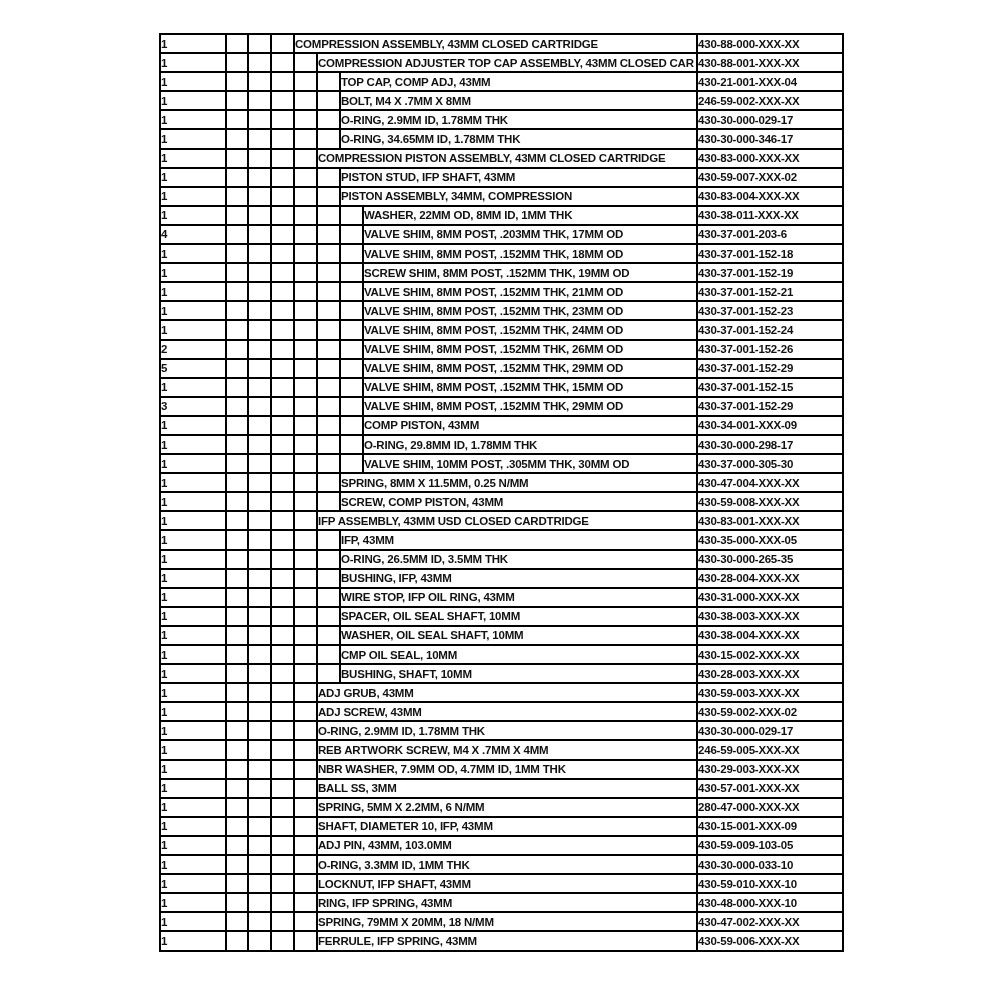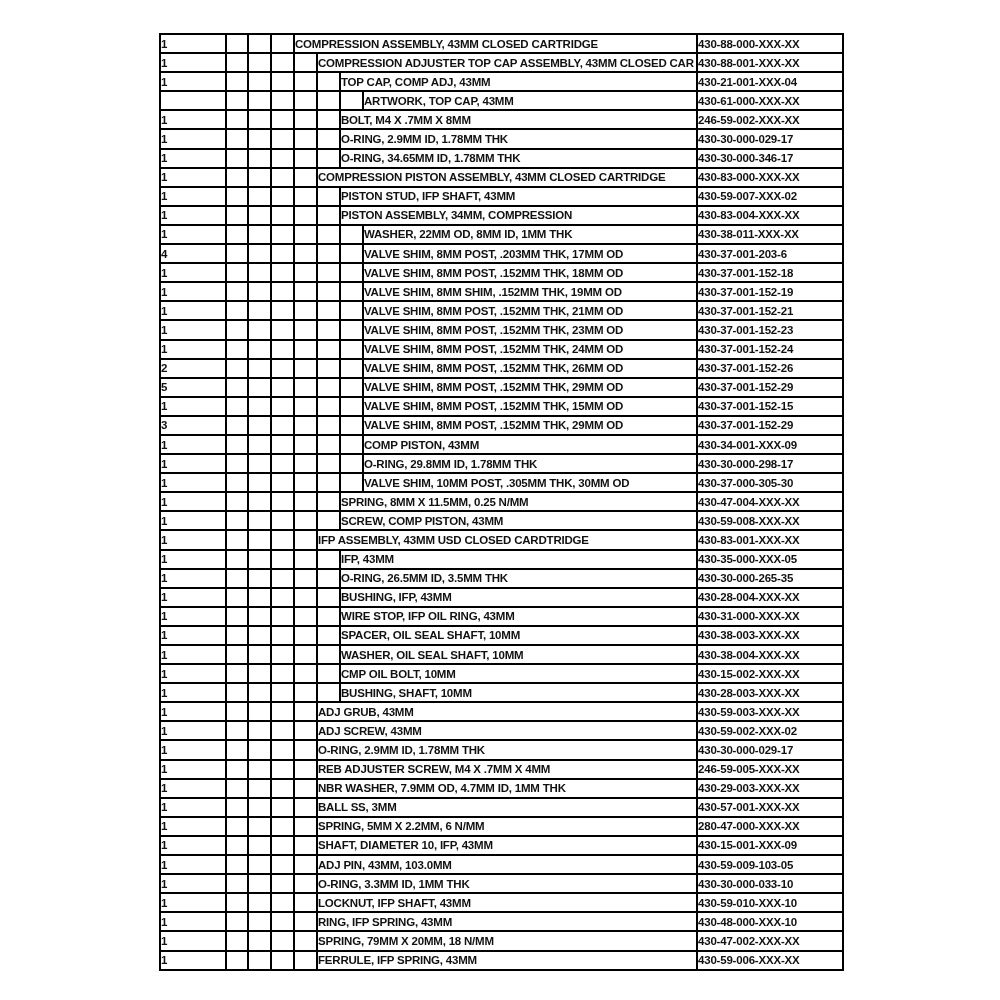--- a/index.html
+++ b/index.html
@@ -79,31 +79,20 @@
           <td class="qty">1</td>
           <td></td>
           <td></td>
           <td></td>
           <td></td>
           <td></td>
           <td class="desc" colspan="2">TOP CAP, COMP ADJ, 43MM</td>
           <td class="part">430-21-001-XXX-04</td>
         </tr>
         <tr>
-          <td class="qty"></td>
-          <td></td>
-          <td></td>
-          <td></td>
-          <td></td>
-          <td></td>
-          <td></td>
-          <td class="desc" colspan="1">ARTWORK, TOP CAP, 43MM</td>
-          <td class="part">430-61-000-XXX-XX</td>
-        </tr>
-        <tr>
           <td class="qty">1</td>
           <td></td>
           <td></td>
           <td></td>
           <td></td>
           <td></td>
           <td class="desc" colspan="2">BOLT, M4 X .7MM X 8MM</td>
           <td class="part">246-59-002-XXX-XX</td>
         </tr>
         <tr>
@@ -189,21 +178,21 @@
           <td class="part">430-37-001-152-18</td>
         </tr>
         <tr>
           <td class="qty">1</td>
           <td></td>
           <td></td>
           <td></td>
           <td></td>
           <td></td>
           <td></td>
-          <td class="desc" colspan="1">VALVE SHIM, 8MM SHIM, .152MM THK, 19MM OD</td>
+          <td class="desc" colspan="1">SCREW SHIM, 8MM POST, .152MM THK, 19MM OD</td>
           <td class="part">430-37-001-152-19</td>
         </tr>
         <tr>
           <td class="qty">1</td>
           <td></td>
           <td></td>
           <td></td>
           <td></td>
           <td></td>
           <td></td>
@@ -398,21 +387,21 @@
           <td class="desc" colspan="2">WASHER, OIL SEAL SHAFT, 10MM</td>
           <td class="part">430-38-004-XXX-XX</td>
         </tr>
         <tr>
           <td class="qty">1</td>
           <td></td>
           <td></td>
           <td></td>
           <td></td>
           <td></td>
-          <td class="desc" colspan="2">CMP OIL BOLT, 10MM</td>
+          <td class="desc" colspan="2">CMP OIL SEAL, 10MM</td>
           <td class="part">430-15-002-XXX-XX</td>
         </tr>
         <tr>
           <td class="qty">1</td>
           <td></td>
           <td></td>
           <td></td>
           <td></td>
           <td></td>
           <td class="desc" colspan="2">BUSHING, SHAFT, 10MM</td>
@@ -444,21 +433,21 @@
           <td></td>
           <td class="desc" colspan="3">O-RING, 2.9MM ID, 1.78MM THK</td>
           <td class="part">430-30-000-029-17</td>
         </tr>
         <tr>
           <td class="qty">1</td>
           <td></td>
           <td></td>
           <td></td>
           <td></td>
-          <td class="desc" colspan="3">REB ADJUSTER SCREW, M4 X .7MM X 4MM</td>
+          <td class="desc" colspan="3">REB ARTWORK SCREW, M4 X .7MM X 4MM</td>
           <td class="part">246-59-005-XXX-XX</td>
         </tr>
         <tr>
           <td class="qty">1</td>
           <td></td>
           <td></td>
           <td></td>
           <td></td>
           <td class="desc" colspan="3">NBR WASHER, 7.9MM OD, 4.7MM ID, 1MM THK</td>
           <td class="part">430-29-003-XXX-XX</td>

